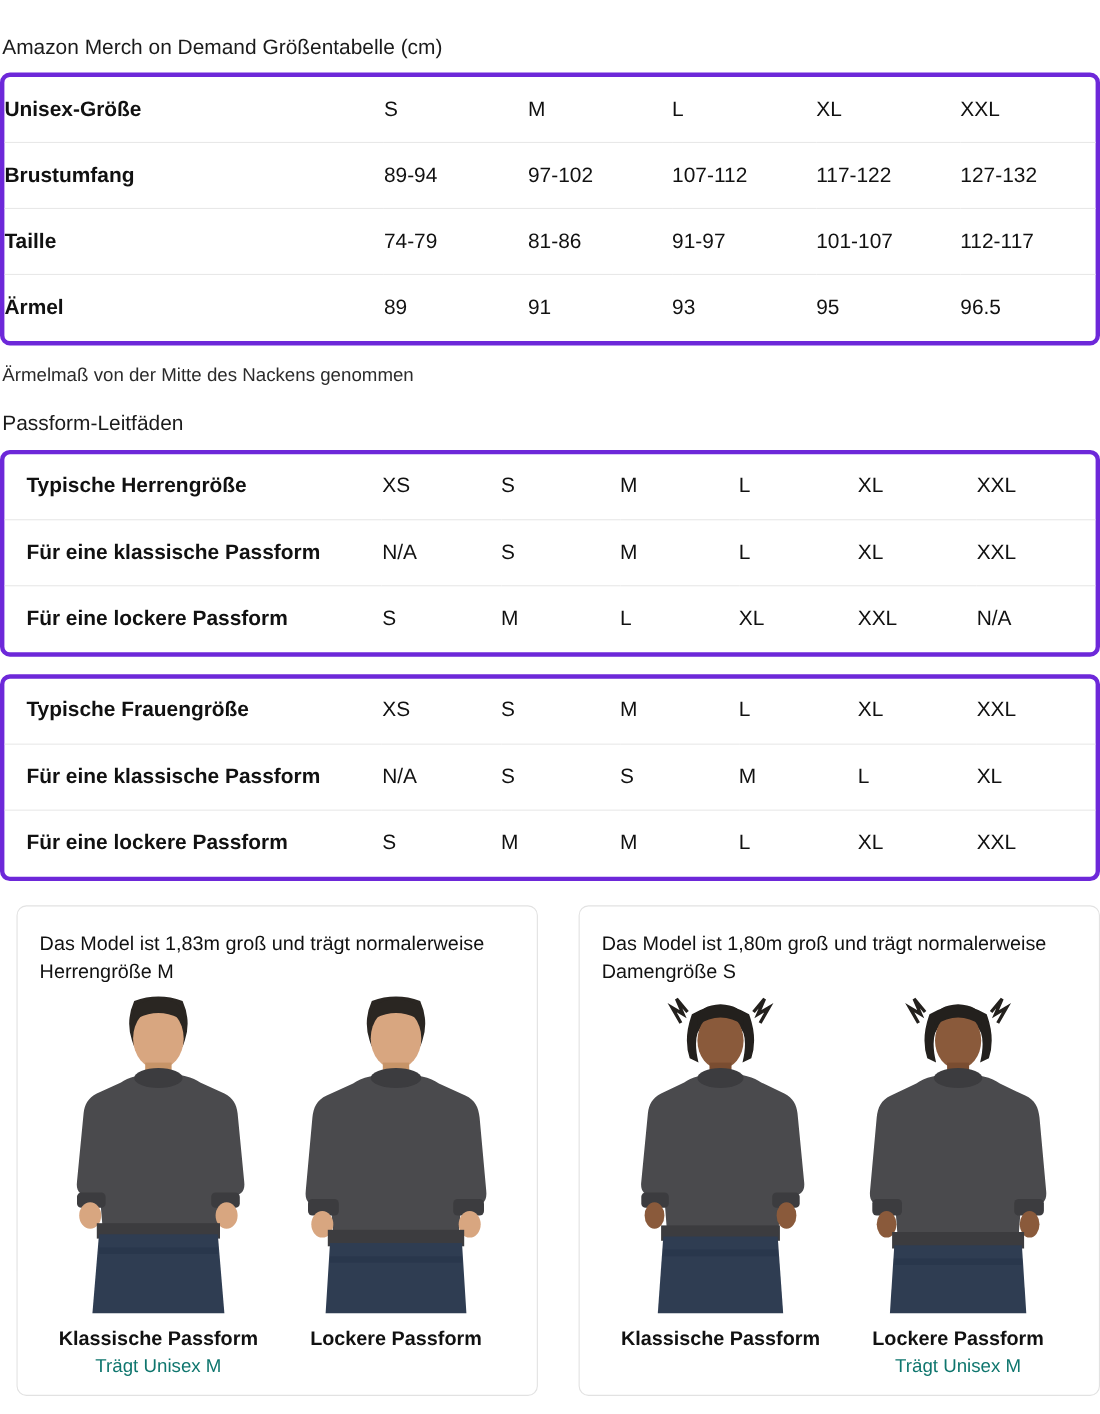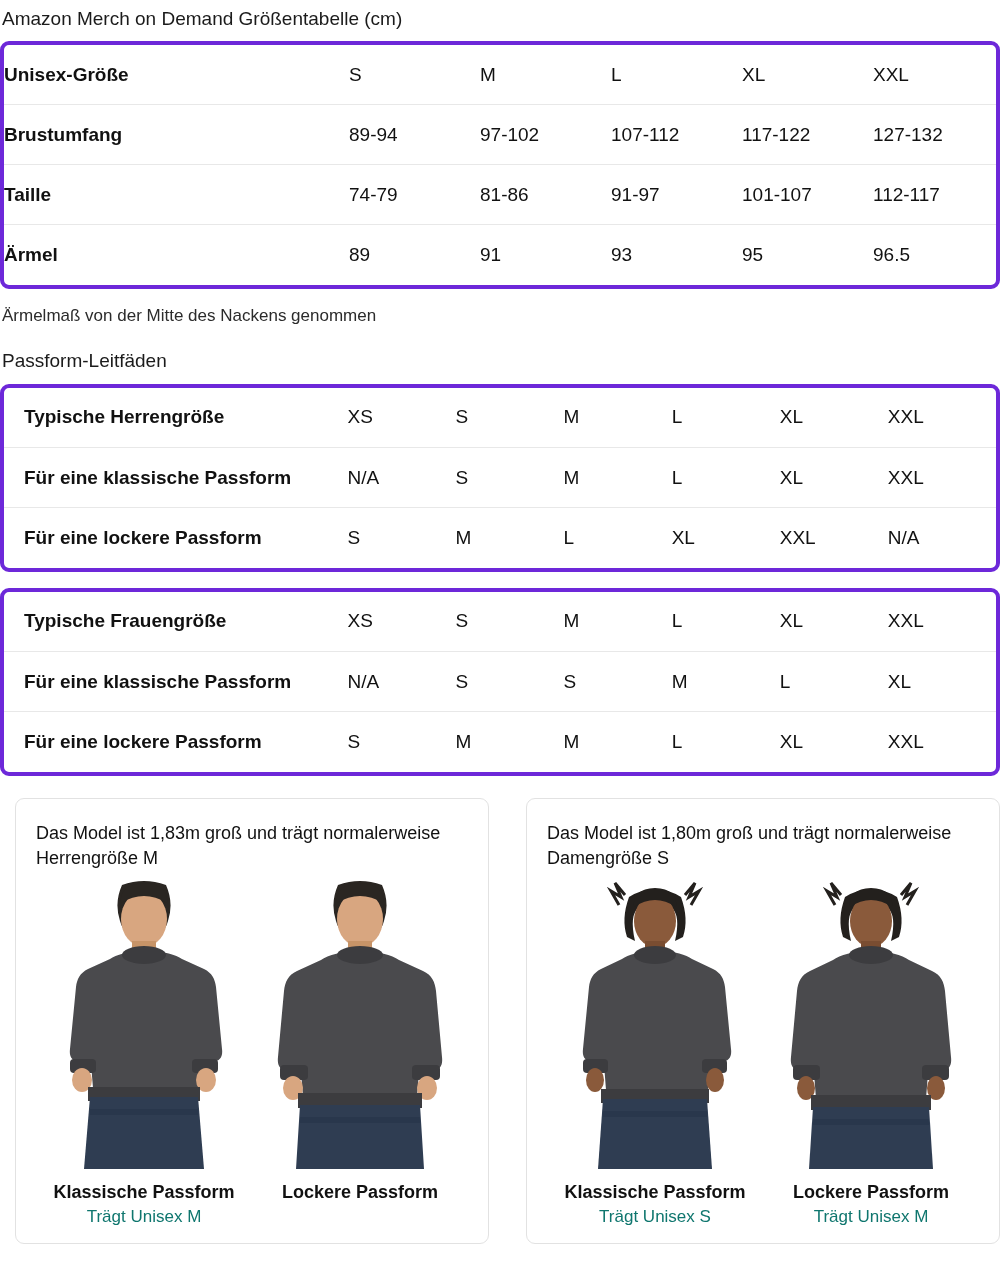--- a/index.html
+++ b/index.html
@@ -16,20 +16,21 @@
   }
   .page {
     width: 1000px;
     padding: 0 0 8px 0;
   }
   .page-title {
     font-size: 19px;
     color: #1b1b1b;
     padding: 8px 16px 10px 2px;
     line-height: 1.2;
+    margin-top: 25px;
   }
 
   
   .card {
     border: 4px solid #6d28d9;
     border-radius: 9px;
     background: #fff;
     overflow: hidden;
     margin: 0 0 0 0;
   }
@@ -412,21 +413,20 @@
             <ellipse cx="165" cy="209" rx="9" ry="12" fill="#8a5a3b"></ellipse>
             <rect x="40" y="216" width="120" height="15" fill="#3c3c3f"></rect>
             <path d="M42 228 l116 0 l4 62 l-124 0 z" fill="#2f3d52"></path>
             <path d="M42 240 l116 0 l0 6 l-116 0 z" fill="#27344a" opacity="0.6"></path>
           </svg>
         </div>
       </div>
       <div class="fig-labels">
         <div class="fig-label">
           <div class="f1">Klassische Passform</div>
-          <div class="f2">Trägt Unisex S</div>
         </div>
         <div class="fig-label">
           <div class="f1">Lockere Passform</div>
           <div class="f2">Trägt Unisex M</div>
         </div>
       </div>
     </div>
 
   </div>
 </div>

